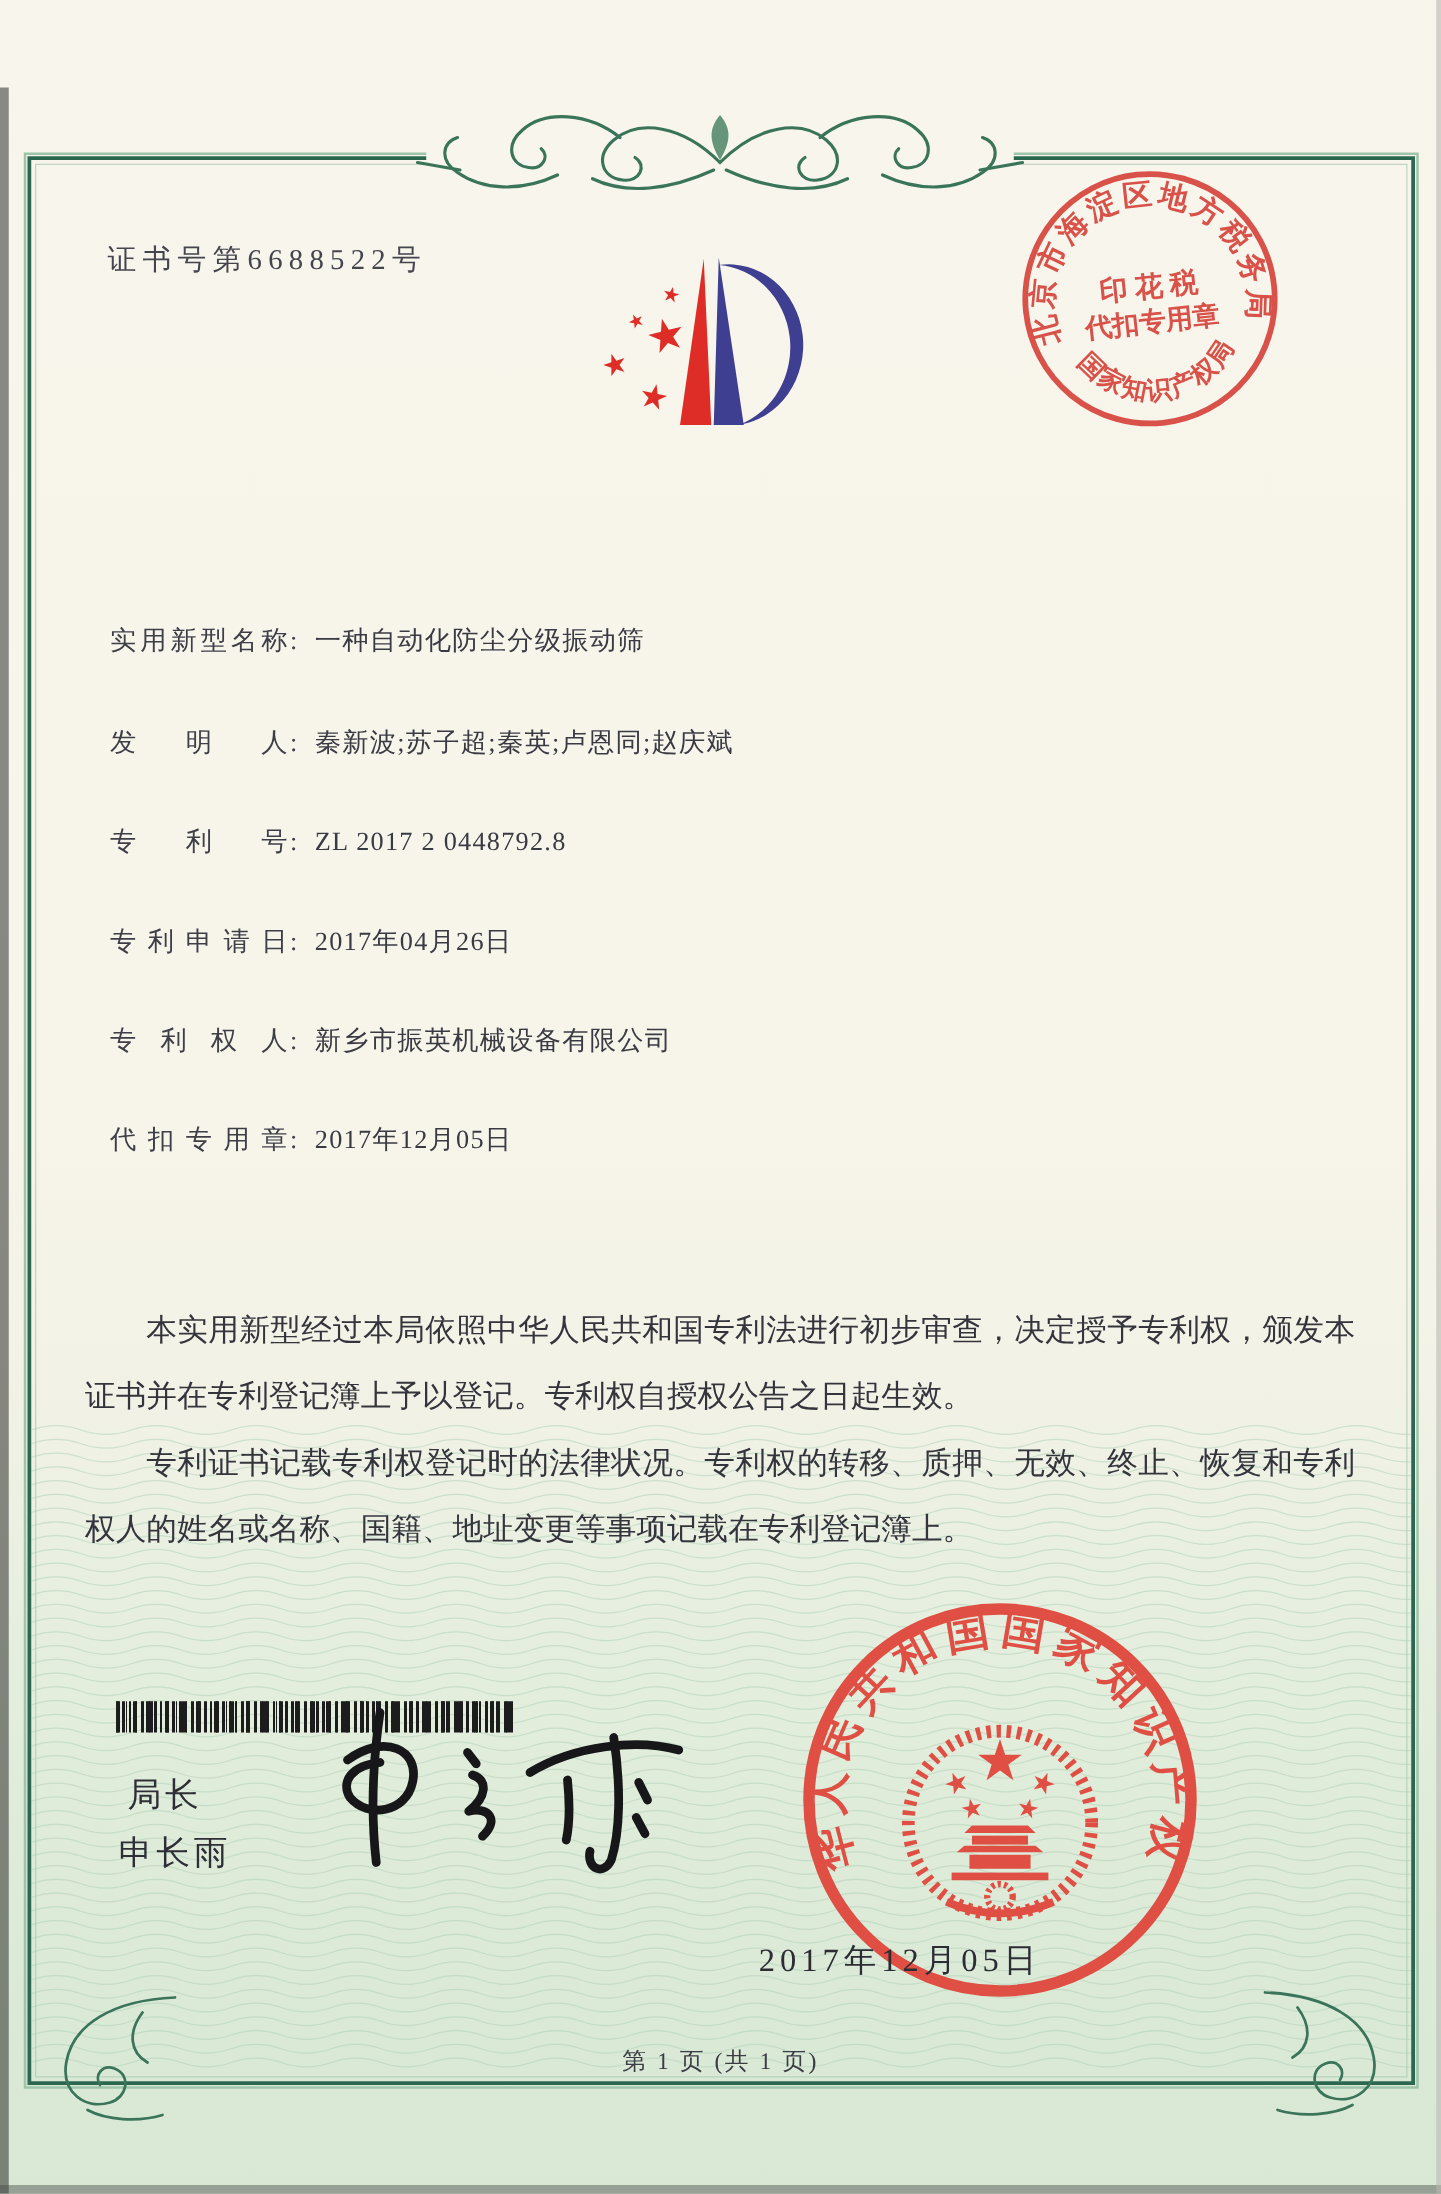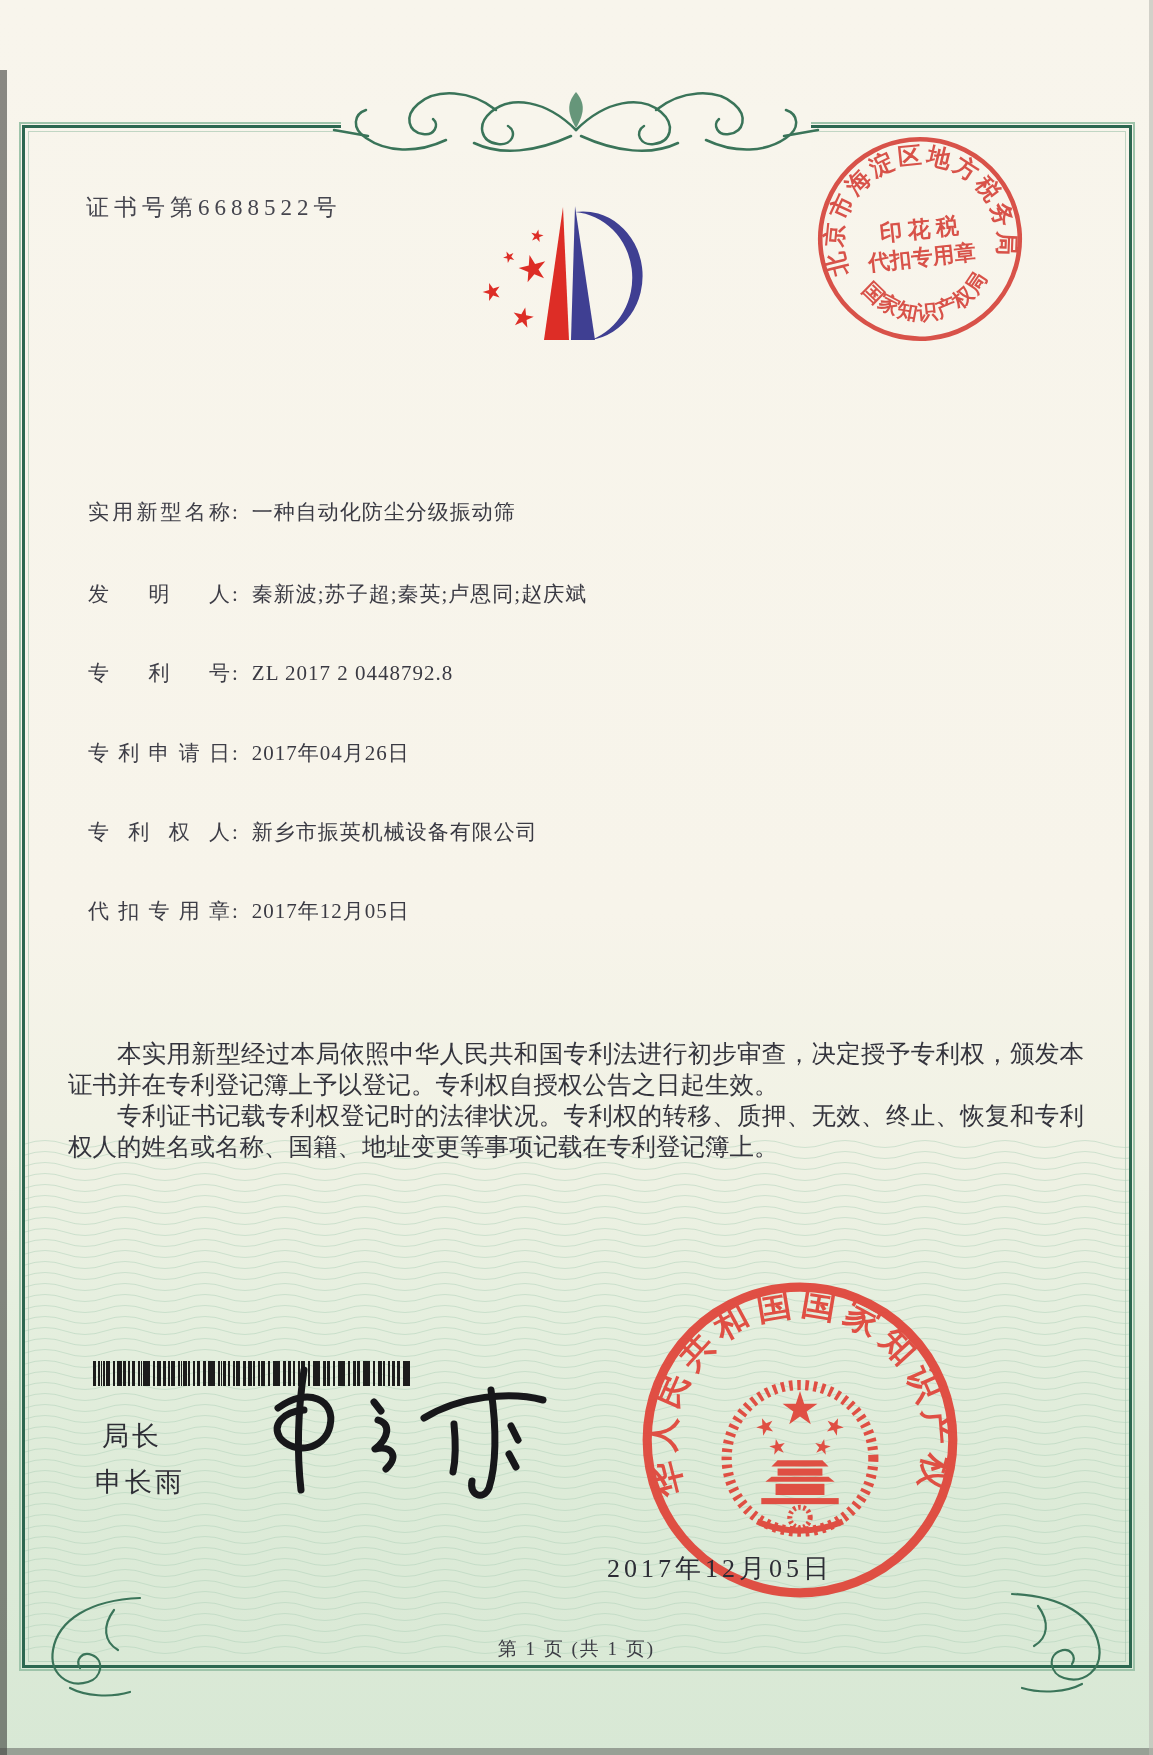--- a/index.html
+++ b/index.html
@@ -29,21 +29,21 @@
   .doc-title{position:absolute;left:0;top:348px;width:100%;margin:0;text-align:center;
     font-size:57px;font-weight:700;letter-spacing:13px;color:#22222a;}
 
   .fields{position:absolute;left:88px;top:0;width:980px;}
   .field-row{position:absolute;left:0;font-size:21px;white-space:nowrap;color:#3e3e47;}
   .field-label{display:inline-block;width:142px;text-align:justify;text-align-last:justify;}
   .field-colon{display:inline-block;margin-left:2px;}
   .field-value{display:inline-block;margin-left:14px;letter-spacing:1px;color:#3a3a43;}
   .row1{top:498px;} .row2{top:580px;} .row3{top:659px;} .row4{top:739px;} .row5{top:818px;} .row6{top:897px;}
 
-  .body-text{position:absolute;left:68px;top:1038px;width:1016px;font-size:24.5px;line-height:31px;
+  .body-text{position:absolute;left:68px;top:1038px;width:1016px;font-size:24.5px;line-height:53px;
     text-align:justify;color:#34343d;}
   .body-text p{margin:0;text-indent:2em;}
 
   .barcode{position:absolute;left:93px;top:1361px;width:318px;height:25px;
     background-image:
       repeating-linear-gradient(90deg,#1c1c1c 0 2px,rgba(0,0,0,0) 2px 5px),
       repeating-linear-gradient(90deg,#1c1c1c 0 1px,rgba(0,0,0,0) 1px 8px),
       repeating-linear-gradient(90deg,#1c1c1c 0 3px,rgba(0,0,0,0) 3px 13px);}
 
   .bureau-title{position:absolute;left:102px;top:1418px;font-size:27px;letter-spacing:3px;color:#2e2e36;text-align:right;}

